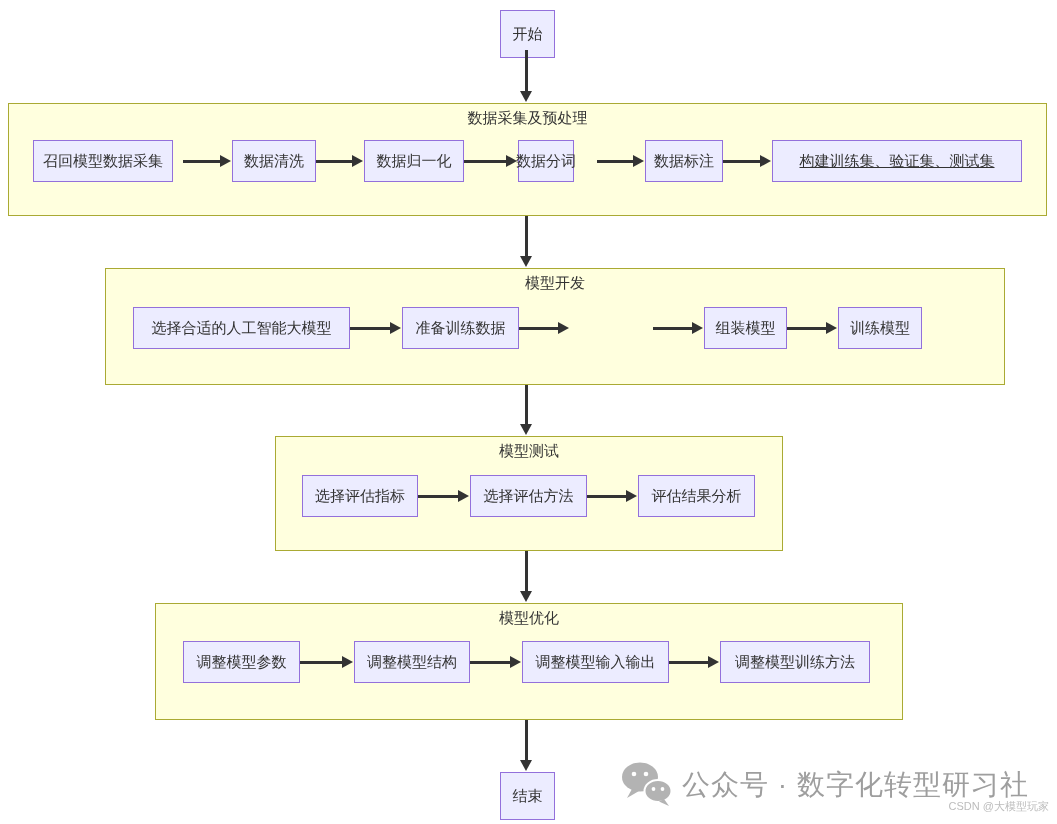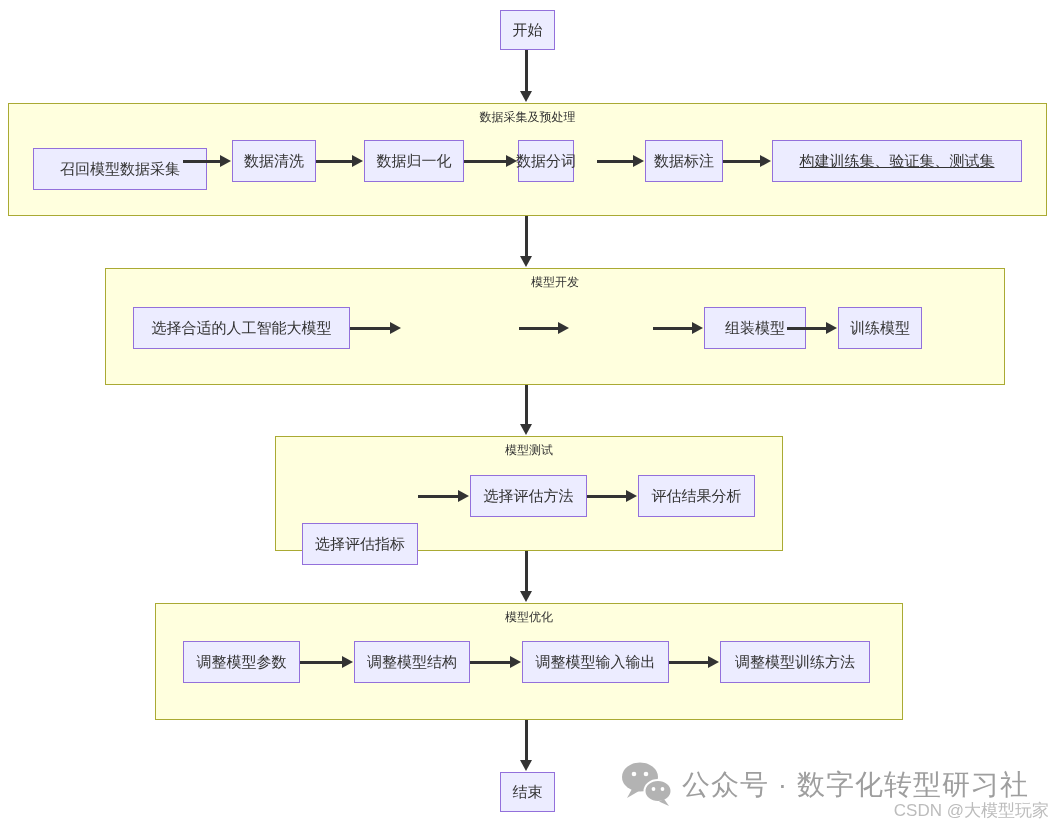--- a/index.html
+++ b/index.html
@@ -10,29 +10,29 @@
   }
   .canvas{position:absolute;left:0;top:0;width:1057px;height:824px;}
   .node{
     position:absolute;height:42px;box-sizing:border-box;
     background:var(--node-fill,#ececff);
     border:1px solid var(--node-border,#9370db);
     color:var(--text,#333333);
     display:flex;align-items:center;justify-content:center;
     font-size:15px;white-space:nowrap;
   }
-  .terminal{height:40px;}
+  .terminal{height:48px;}
   .group{
     position:absolute;box-sizing:border-box;
     background:var(--group-fill,#ffffde);
     border:1px solid var(--group-border,#aaaa33);
   }
   .group-title{
     position:absolute;top:5px;left:0;right:0;text-align:center;
-    font-size:12px;color:var(--text,#333333);white-space:nowrap;
+    font-size:15px;color:var(--text,#333333);white-space:nowrap;
   }
   .harrow{
     position:absolute;height:3px;background:var(--arrow,#333333);
   }
   .harrow::after{
     content:"";position:absolute;right:-10px;top:-5px;width:0;height:0;
     border-left:11px solid var(--arrow,#333333);
     border-top:6.5px solid transparent;border-bottom:6.5px solid transparent;
   }
   .varrow{
@@ -43,67 +43,68 @@
     border-top:11px solid var(--arrow,#333333);
     border-left:6.75px solid transparent;border-right:6.75px solid transparent;
   }
   .wm-text{
     position:absolute;left:682px;top:766px;
     font-size:28px;color:var(--wm-color,#9e9e9e);
     letter-spacing:1px;white-space:nowrap;
   }
   .wm-csdn{
     position:absolute;right:8px;top:799px;
-    font-size:17px;color:#bcbcbc;white-space:nowrap;
+    font-size:11px;color:#bcbcbc;white-space:nowrap;
   }
   .wm-icon{position:absolute;left:621px;top:762px;width:52px;height:44px;}
 </style>
 </head>
 <body>
 
 <div class="canvas">
 
   <div class="node terminal" style="left:500px;top:10px;width:55px;">开始</div>
 
   <div class="varrow" style="left:525px;top:50px;height:42px;"></div>
   <div class="varrow" style="left:525px;top:216px;height:41px;"></div>
   <div class="varrow" style="left:525px;top:385px;height:40px;"></div>
   <div class="varrow" style="left:525px;top:551px;height:41px;"></div>
   <div class="varrow" style="left:525px;top:720px;height:41px;"></div>
 
   <section class="group" style="left:8px;top:103px;width:1039px;height:113px;">
     <div class="group-title">数据采集及预处理</div>
   </section>
-  <div class="node" style="left:33px;top:148px;width:174px;">召回模型数据采集</div>
+  <div class="node" style="left:33px;top:140px;width:140px;">召回模型数据采集</div>
   <div class="node" style="left:232px;top:140px;width:84px;">数据清洗</div>
   <div class="node" style="left:364px;top:140px;width:100px;">数据归一化</div>
   <div class="node" style="left:518px;top:140px;width:56px;">数据分词</div>
   <div class="node" style="left:645px;top:140px;width:78px;">数据标注</div>
   <div class="node" style="left:772px;top:140px;width:250px;text-decoration:underline;">构建训练集、验证集、测试集</div>
   <div class="harrow" style="left:183px;top:160px;width:38px;"></div>
   <div class="harrow" style="left:316px;top:160px;width:37px;"></div>
   <div class="harrow" style="left:464px;top:160px;width:43px;"></div>
   <div class="harrow" style="left:597px;top:160px;width:37px;"></div>
   <div class="harrow" style="left:723px;top:160px;width:38px;"></div>
 
   <section class="group" style="left:105px;top:268px;width:900px;height:117px;">
     <div class="group-title">模型开发</div>
   </section>
   <div class="node" style="left:133px;top:307px;width:217px;">选择合适的人工智能大模型</div>
-  <div class="node" style="left:704px;top:307px;width:102px;">组装模型</div>
+  <div class="node" style="left:402px;top:307px;width:117px;">准备训练数据</div>
+  <div class="node" style="left:704px;top:307px;width:83px;">组装模型</div>
   <div class="node" style="left:838px;top:307px;width:84px;font-family:Liberation Serif, serif;">训练模型</div>
   <div class="harrow" style="left:350px;top:327px;width:41px;"></div>
   <div class="harrow" style="left:519px;top:327px;width:40px;"></div>
   <div class="harrow" style="left:653px;top:327px;width:40px;"></div>
   <div class="harrow" style="left:787px;top:327px;width:40px;"></div>
 
   <section class="group" style="left:275px;top:436px;width:508px;height:115px;">
     <div class="group-title">模型测试</div>
   </section>
-  <div class="node" style="left:302px;top:475px;width:116px;margin-top:48px;">选择评估指标</div>
+  <div class="node" style="left:302px;top:475px;width:116px;">选择评估指标</div>
   <div class="node" style="left:470px;top:475px;width:117px;">选择评估方法</div>
   <div class="node" style="left:638px;top:475px;width:117px;">评估结果分析</div>
   <div class="harrow" style="left:418px;top:495px;width:41px;"></div>
   <div class="harrow" style="left:587px;top:495px;width:40px;"></div>
 
   <section class="group" style="left:155px;top:603px;width:748px;height:117px;">
     <div class="group-title">模型优化</div>
   </section>
   <div class="node" style="left:183px;top:641px;width:117px;">调整模型参数</div>
   <div class="node" style="left:354px;top:641px;width:116px;">调整模型结构</div>

